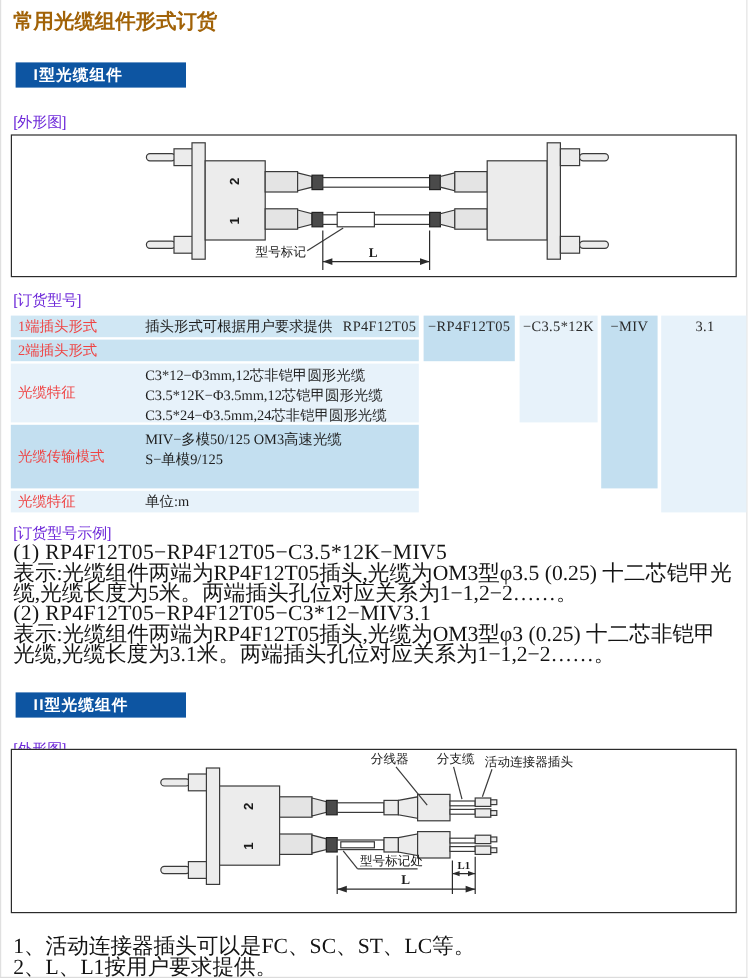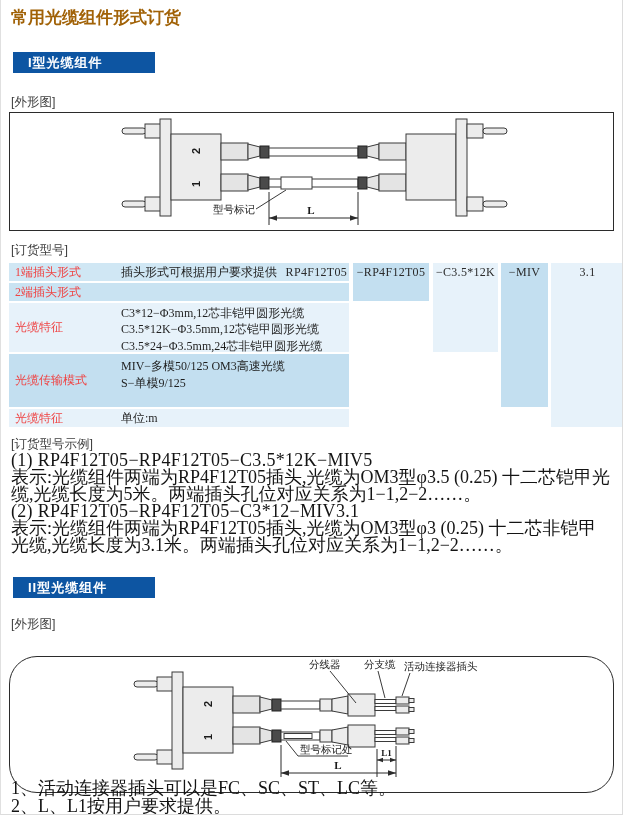--- a/index.html
+++ b/index.html
@@ -13,21 +13,21 @@
     position:absolute;left:10px;top:6px;margin:0;
     font-family:"Liberation Sans", sans-serif;font-weight:bold;font-size:17px;color:#a16207;
   }
   .secbar{
     position:absolute;left:12px;width:142px;height:21px;background:#0d55a2;
     color:#ffffff;font-family:"Liberation Sans", sans-serif;font-weight:bold;font-size:13px;
     display:flex;align-items:center;padding-left:15px;box-sizing:border-box;letter-spacing:1px;
   }
   .bracket{
     position:absolute;left:10px;font-family:"Liberation Sans", sans-serif;
-    font-size:12.5px;color:#404040;
+    font-size:12.5px;color:#6d28d9;
   }
   .diagbox{
     position:absolute;left:8px;width:605px;background:#ffffff;
     border:1.5px solid #2b2b2b;box-sizing:border-box;
   }
   .diagbox svg{display:block;}
   svg .ln{stroke:#3a3a3a;stroke-width:1;fill:none;}
   svg .part{fill:#ececec;stroke:#3a3a3a;stroke-width:1;}
   svg .boot{fill:#e4e4e4;stroke:#3a3a3a;stroke-width:1;}
   svg .cable{fill:#ffffff;stroke:#3a3a3a;stroke-width:1;}
@@ -172,21 +172,21 @@
     <div class="excode">(2) RP4F12T05−RP4F12T05−C3*12−MIV3.1</div>
     <div>表示:光缆组件两端为RP4F12T05插头,光缆为OM3型φ3 (0.25) 十二芯非铠甲光缆,光缆长度为3.1米。两端插头孔位对应关系为1−1,2−2……。</div>
   </div>
 
   <div class="secbar" style="top:577px;">
     <span>II型光缆组件</span>
   </div>
 
   <div class="bracket" style="top:616px;">[外形图]</div>
 
-  <div class="diagbox" style="top:656px;height:137px;border-radius:28px;">
+  <div class="diagbox" style="top:624px;height:137px;">
     <svg width="602" height="134" viewBox="0 0 602 134">
 
       <g>
         <rect class="part" x="124" y="24" width="24" height="6" rx="3"></rect>
         <rect class="part" x="147" y="20" width="16" height="14"></rect>
         <rect class="part" x="124" y="97" width="24" height="6" rx="3"></rect>
         <rect class="part" x="147" y="93" width="16" height="14"></rect>
         <rect class="part" x="162" y="15" width="11" height="97"></rect>
         <rect class="part" x="173" y="30" width="50" height="66"></rect>
         <text class="digit" x="198" y="47" text-anchor="middle" dominant-baseline="central" transform="rotate(-90 198 47)">2</text>

